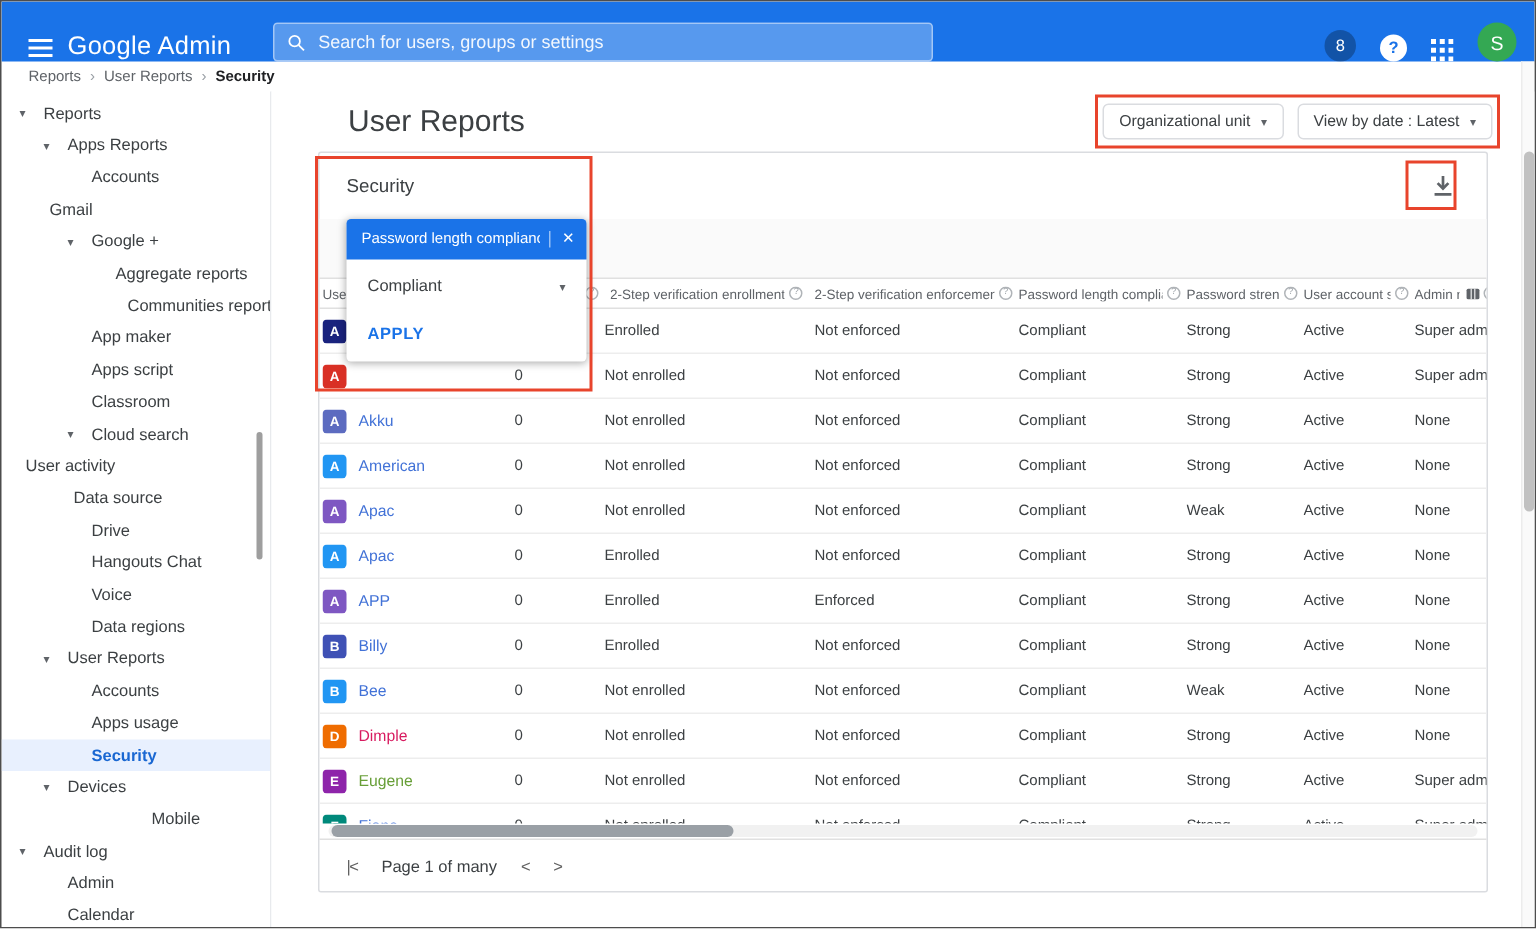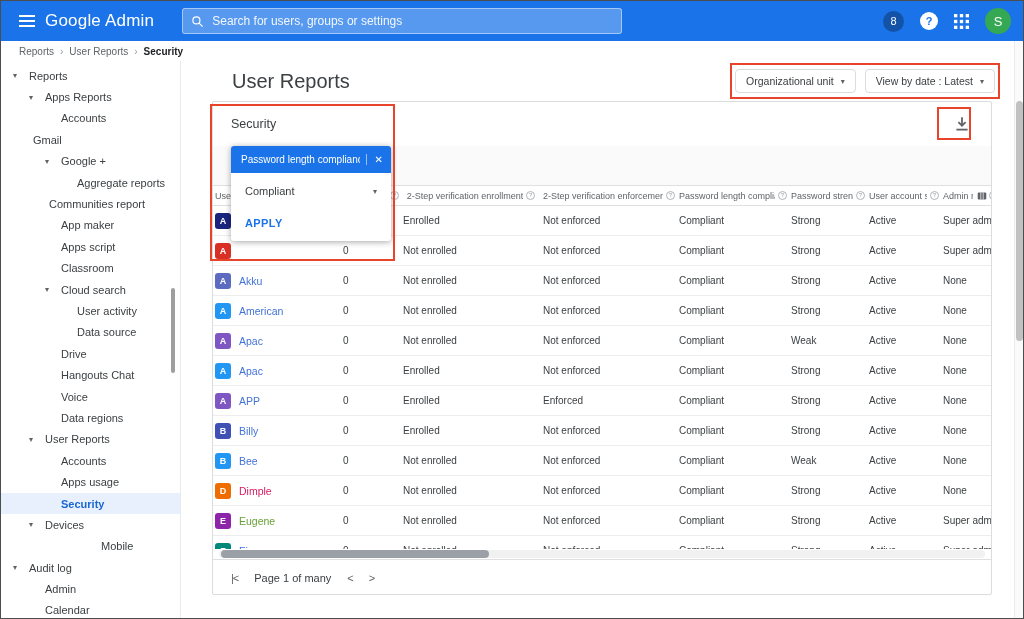--- a/index.html
+++ b/index.html
@@ -1,20 +1,20 @@
 <!DOCTYPE html>
 <html><head>
 <meta charset="utf-8">
 <style>
   * { box-sizing: border-box; margin: 0; padding: 0; }
   body { font-family: "Liberation Sans", "DejaVu Sans", sans-serif; background:#fff; }
   .viewport { position:relative; width:1024px; height:619px; overflow:hidden; background:#fff; border:1px solid #4d4d4d; }
 
   
-  .topbar { height:40px; background:#1a73e8; display:flex; align-items:center; padding:0 12px; }
+  .topbar { height:40px; background:#1a73e8; display:flex; align-items:flex-end; padding:0 12px; }
   .burger { display:inline-block; margin:0 10px 0 6px; cursor:pointer; }
   .burger i { display:block; width:16px; height:2px; background:#fff; margin:3px 0; }
   .logo { color:#fff; font-size:17px; letter-spacing:.2px; margin-right:28px; white-space:nowrap; }
   .search { display:flex; align-items:center; width:440px; height:26px; background:rgba(255,255,255,.27); border:1px solid rgba(255,255,255,.45); border-radius:3px; padding:0 8px; }
   .search svg { flex:none; margin-right:8px; }
   .search input { flex:1; background:transparent; border:none; outline:none; color:#fff; font-size:12px; font-family:inherit; }
   .search input::placeholder { color:rgba(255,255,255,.92); }
   .tb-spacer { flex:1; }
   .badge { width:21px; height:21px; border-radius:50%; background:rgba(0,0,0,.28); color:#fff; font-size:11px; display:flex; align-items:center; justify-content:center; margin-right:16px; cursor:pointer; }
   .helpic { width:18px; height:18px; border-radius:50%; background:#fff; color:#1a73e8; font-size:11px; font-weight:bold; display:flex; align-items:center; justify-content:center; margin-right:16px; cursor:pointer; }
@@ -157,45 +157,45 @@
             <span class="side-label">Gmail</span>
           </div>
           <div class="side-item" style="padding-left: 44px;">
             <span class="side-arrow">▾</span>
             <span class="side-label">Google +</span>
           </div>
           <div class="side-item" style="padding-left: 60px;">
             <span class="side-arrow"></span>
             <span class="side-label">Aggregate reports</span>
           </div>
+          <div class="side-item" style="padding-left: 68px;">
+            <span class="side-arrow"></span>
+            <span class="side-label">Communities report</span>
+          </div>
+          <div class="side-item" style="padding-left: 44px;">
+            <span class="side-arrow"></span>
+            <span class="side-label">App maker</span>
+          </div>
+          <div class="side-item" style="padding-left: 44px;">
+            <span class="side-arrow"></span>
+            <span class="side-label">Apps script</span>
+          </div>
+          <div class="side-item" style="padding-left: 44px;">
+            <span class="side-arrow"></span>
+            <span class="side-label">Classroom</span>
+          </div>
+          <div class="side-item" style="padding-left: 44px;">
+            <span class="side-arrow">▾</span>
+            <span class="side-label">Cloud search</span>
+          </div>
+          <div class="side-item" style="">
+            <span class="side-arrow"></span>
+            <span class="side-label">User activity</span>
+          </div>
           <div class="side-item" style="padding-left: 32px;">
-            <span class="side-arrow"></span>
-            <span class="side-label">Communities report</span>
-          </div>
-          <div class="side-item" style="padding-left: 44px;">
-            <span class="side-arrow"></span>
-            <span class="side-label">App maker</span>
-          </div>
-          <div class="side-item" style="padding-left: 44px;">
-            <span class="side-arrow"></span>
-            <span class="side-label">Apps script</span>
-          </div>
-          <div class="side-item" style="padding-left: 44px;">
-            <span class="side-arrow"></span>
-            <span class="side-label">Classroom</span>
-          </div>
-          <div class="side-item" style="padding-left: 44px;">
-            <span class="side-arrow">▾</span>
-            <span class="side-label">Cloud search</span>
-          </div>
-          <div class="side-item" style="padding-left: 60px;">
-            <span class="side-arrow"></span>
-            <span class="side-label">User activity</span>
-          </div>
-          <div class="side-item" style="padding-left: 60px;">
             <span class="side-arrow"></span>
             <span class="side-label">Data source</span>
           </div>
           <div class="side-item" style="padding-left: 44px;">
             <span class="side-arrow"></span>
             <span class="side-label">Drive</span>
           </div>
           <div class="side-item" style="padding-left: 44px;">
             <span class="side-arrow"></span>
             <span class="side-label">Hangouts Chat</span>

